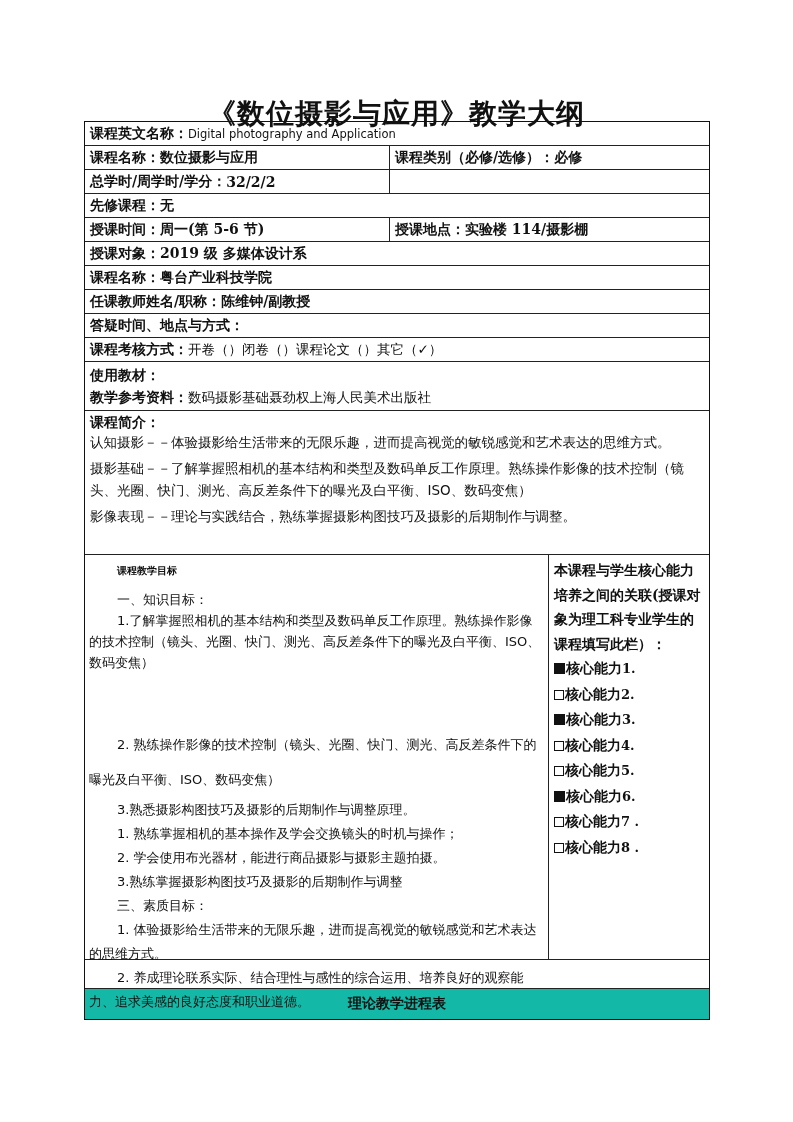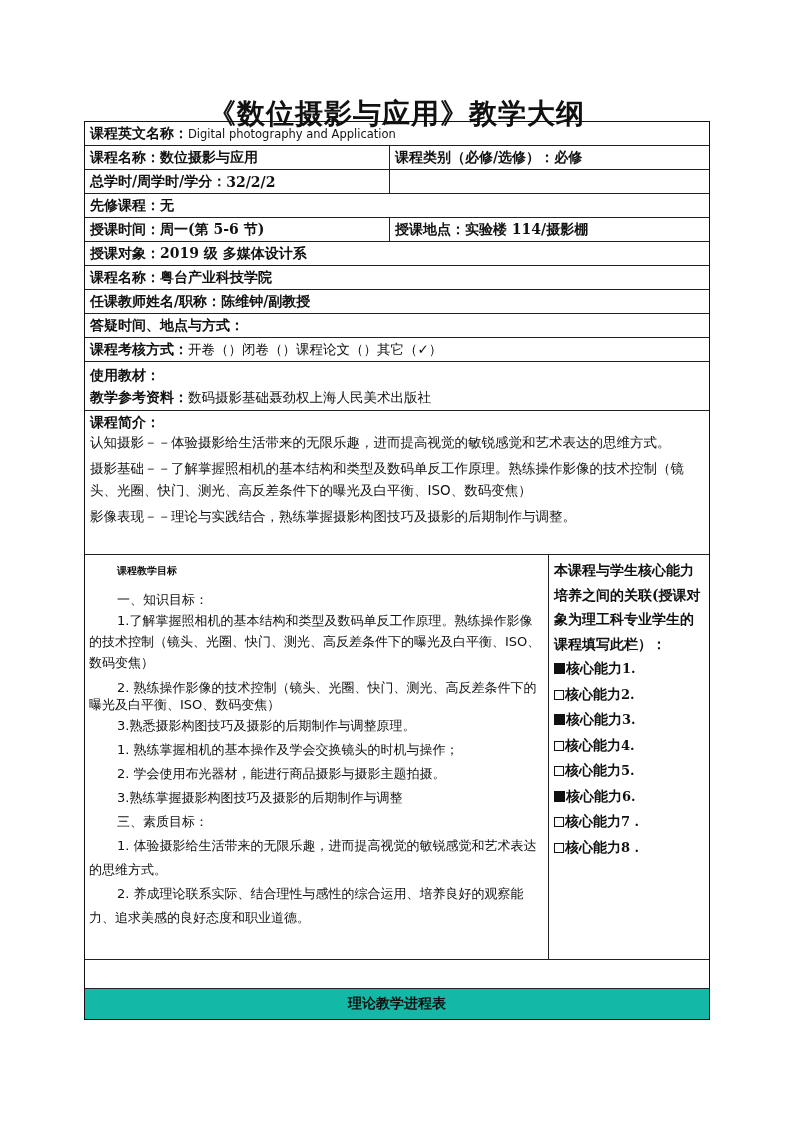--- a/index.html
+++ b/index.html
@@ -144,21 +144,21 @@
       <p>影像表现－－理论与实践结合，熟练掌握摄影构图技巧及摄影的后期制作与调整。</p>
     </div>
   </div>
 
   <div class="row goals-row">
     <div class="goals">
       <div class="ghead">课程教学目标</div>
       <div class="gl ind">一、知识目标：</div>
       <div class="gl ind">1.了解掌握照相机的基本结构和类型及数码单反工作原理。熟练操作影像的技术控制（镜头、光圈、快门、测光、高反差条件下的曝光及白平衡、ISO、数码变焦）</div>
       <div class="gap"></div>
-      <div class="gl ind" style="line-height:17px;">2. 熟练操作影像的技术控制（镜头、光圈、快门、测光、高反差条件下的曝光及白平衡、ISO、数码变焦）</div>
+      <div class="gl ind" style="line-height:35px;margin-top:48px;">2. 熟练操作影像的技术控制（镜头、光圈、快门、测光、高反差条件下的曝光及白平衡、ISO、数码变焦）</div>
       <div class="gl ind" style="line-height:25px;">3.熟悉摄影构图技巧及摄影的后期制作与调整原理。</div>
       <div class="gl ind" style="line-height:24px;">1. 熟练掌握相机的基本操作及学会交换镜头的时机与操作；</div>
       <div class="gl ind" style="line-height:24px;">2. 学会使用布光器材，能进行商品摄影与摄影主题拍摄。</div>
       <div class="gl ind" style="line-height:24px;">3.熟练掌握摄影构图技巧及摄影的后期制作与调整</div>
       <div class="gl ind" style="line-height:24px;">三、素质目标：</div>
       <div class="gl ind" style="line-height:24px;">1. 体验摄影给生活带来的无限乐趣，进而提高视觉的敏锐感觉和艺术表达的思维方式。</div>
       <div class="gl ind" style="line-height:24px;">2. 养成理论联系实际、结合理性与感性的综合运用、培养良好的观察能力、追求美感的良好态度和职业道德。</div>
     </div>
     <div class="core">
       <div>本课程与学生核心能力培养之间的关联(授课对象为理工科专业学生的课程填写此栏）：</div>

